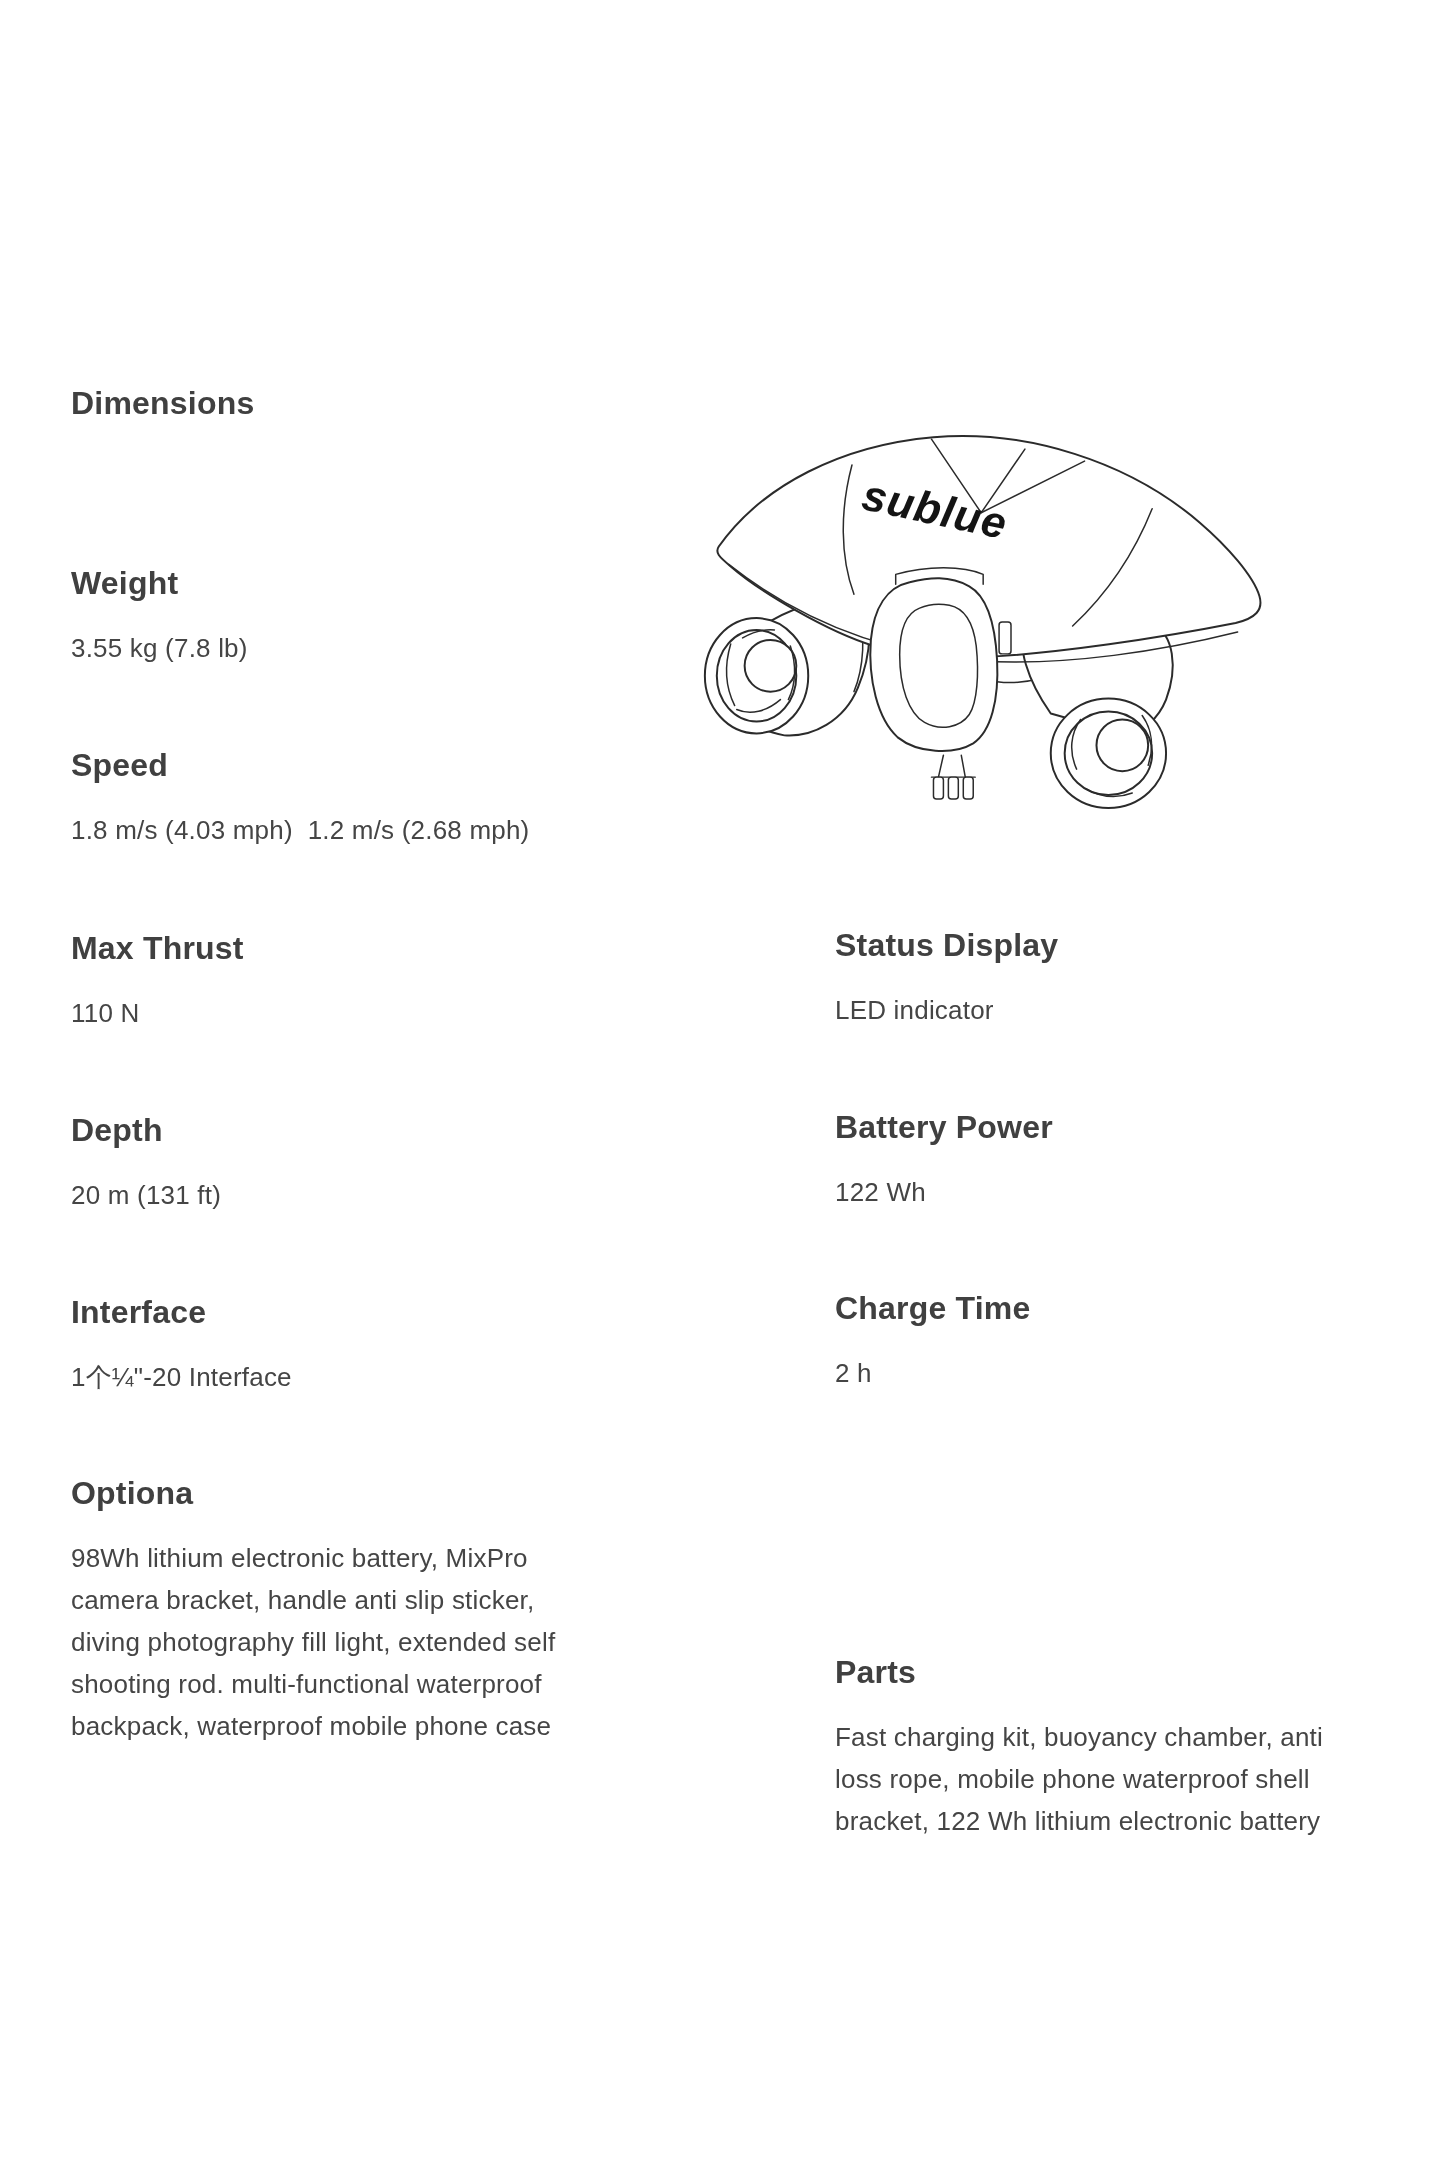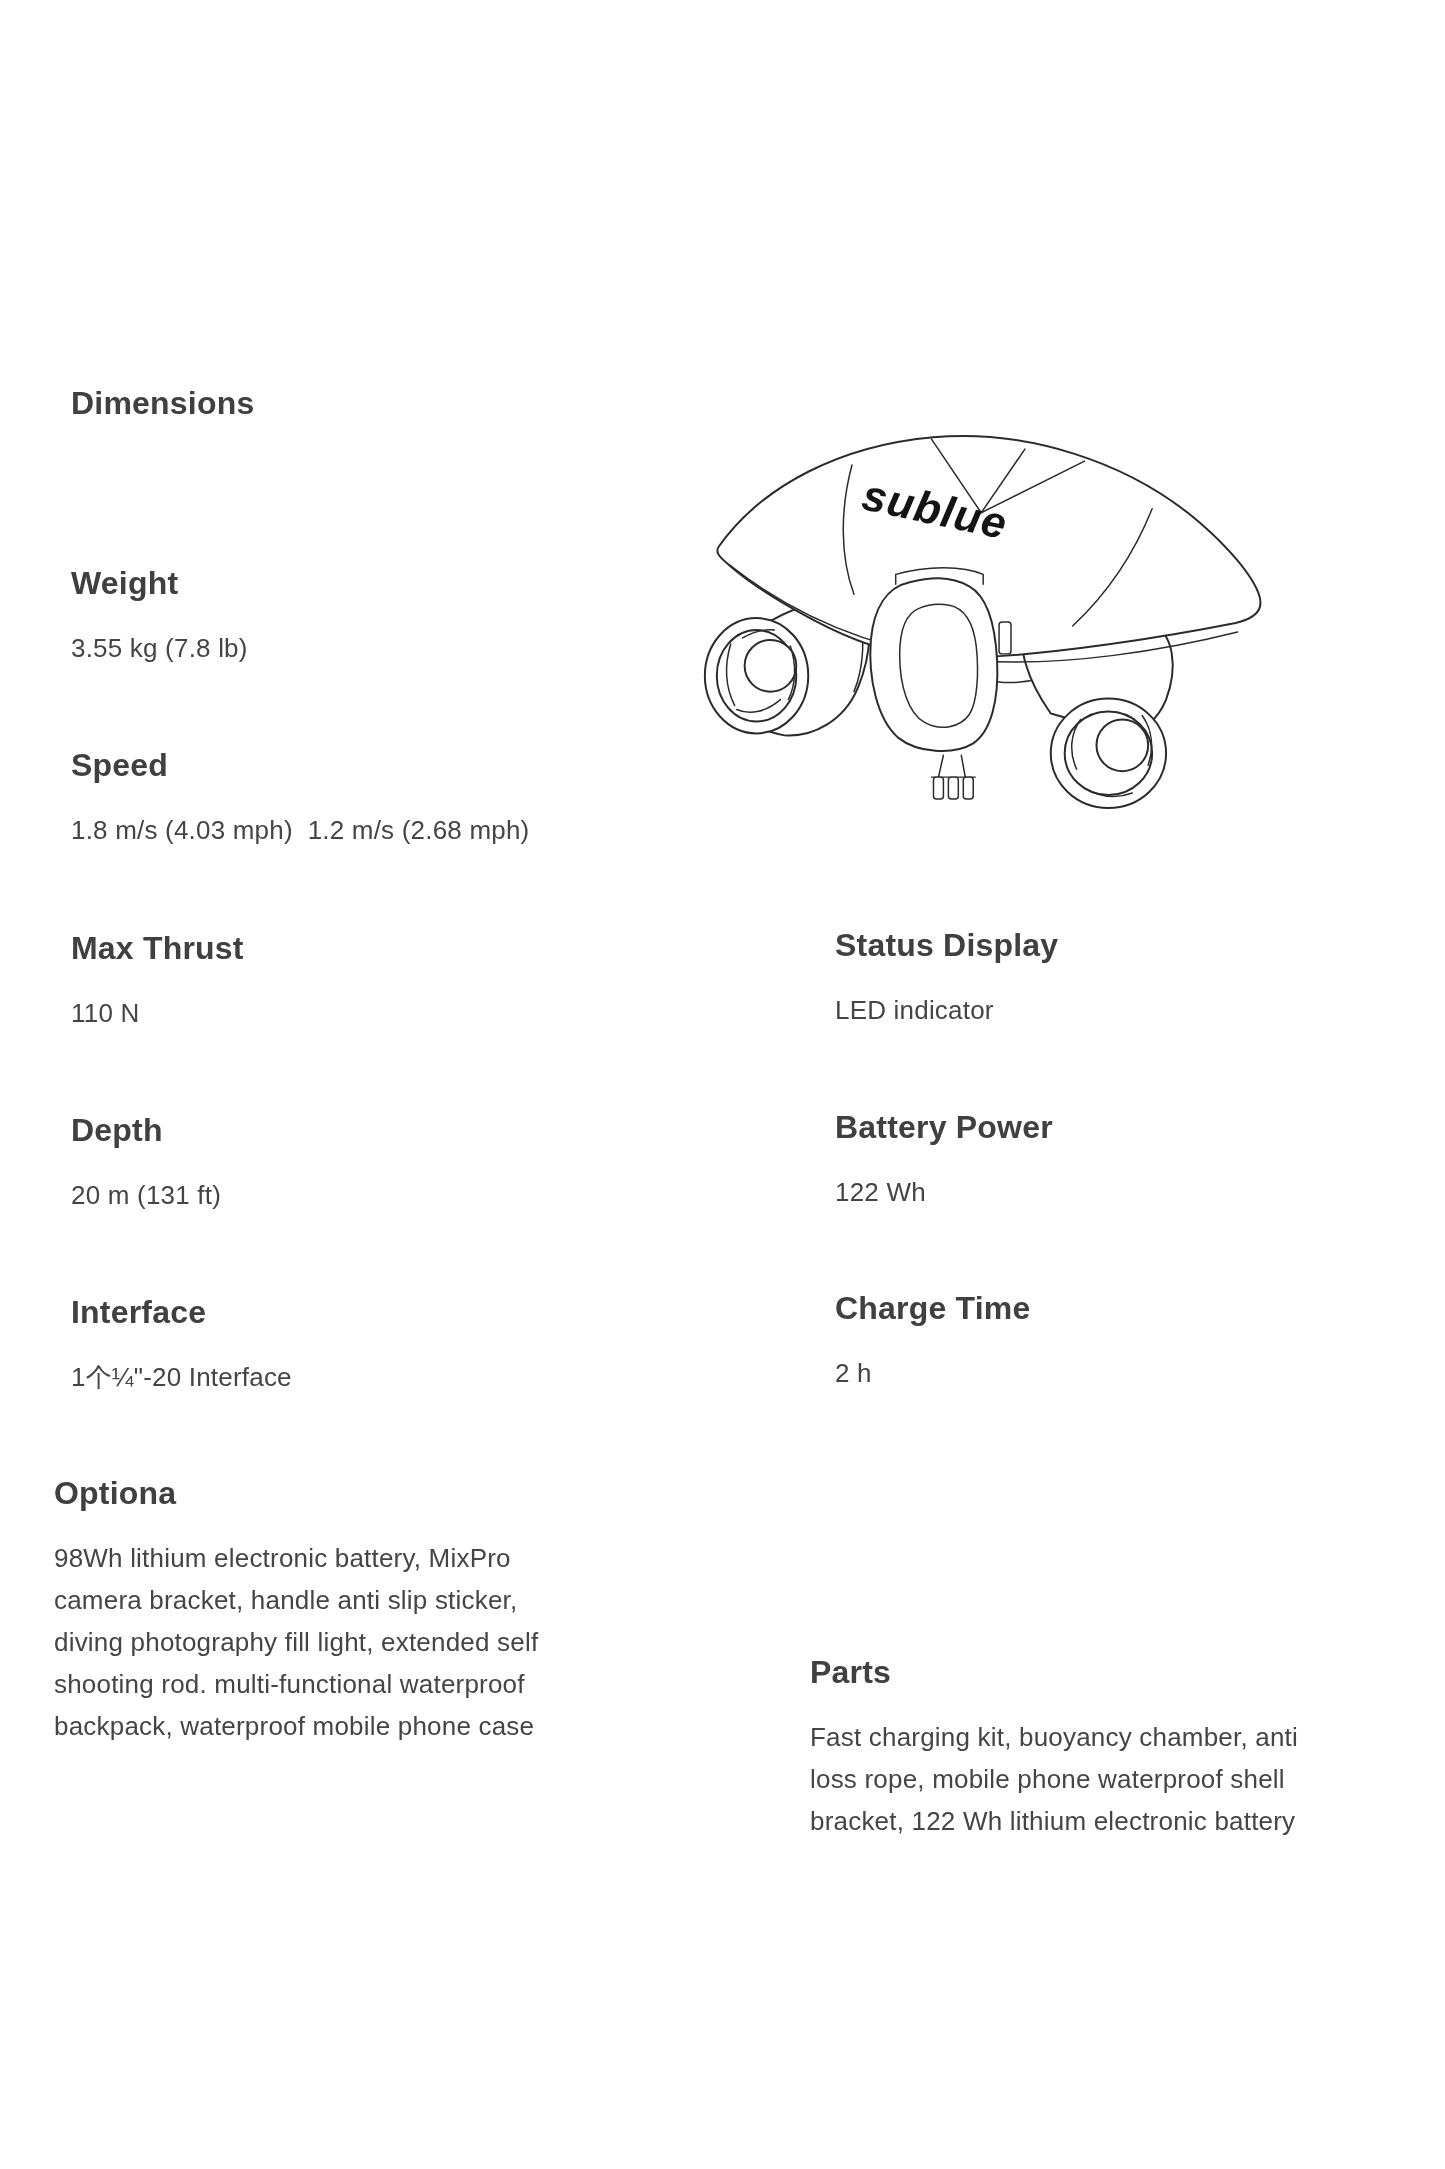--- a/index.html
+++ b/index.html
@@ -142,21 +142,21 @@
   <section class="spec" style="left:71px; top:1110px; width:630px">
     <h2>Depth</h2>
     <p>20 m (131 ft)</p>
   </section>
 
   <section class="spec" style="left:71px; top:1292px; width:630px">
     <h2>Interface</h2>
     <p>1个¼"-20 Interface</p>
   </section>
 
-  <section class="spec" style="left:54px; top:1473px; width:630px">
+  <section class="spec" style="left:71px; top:1473px; width:630px">
     <h2>Optiona</h2>
     <p>98Wh lithium electronic battery, MixPro
 camera bracket, handle anti slip sticker,
 diving photography fill light, extended self
 shooting rod. multi-functional waterproof
 backpack, waterproof mobile phone case</p>
   </section>
 
   <section class="spec" style="left:835px; top:925px; width:590px">
     <h2>Status Display</h2>
@@ -167,20 +167,20 @@
     <h2>Battery Power</h2>
     <p>122 Wh</p>
   </section>
 
   <section class="spec" style="left:835px; top:1288px; width:590px">
     <h2>Charge Time</h2>
     <p>2 h</p>
   </section>
 
 
-  <section class="spec" style="left:810px; top:1652px; width:590px">
+  <section class="spec" style="left:835px; top:1652px; width:590px">
     <h2>Parts</h2>
     <p>Fast charging kit, buoyancy chamber, anti
 loss rope, mobile phone waterproof shell
 bracket, 122 Wh lithium electronic battery</p>
   </section>
 
 </div>
 
 </body></html>

